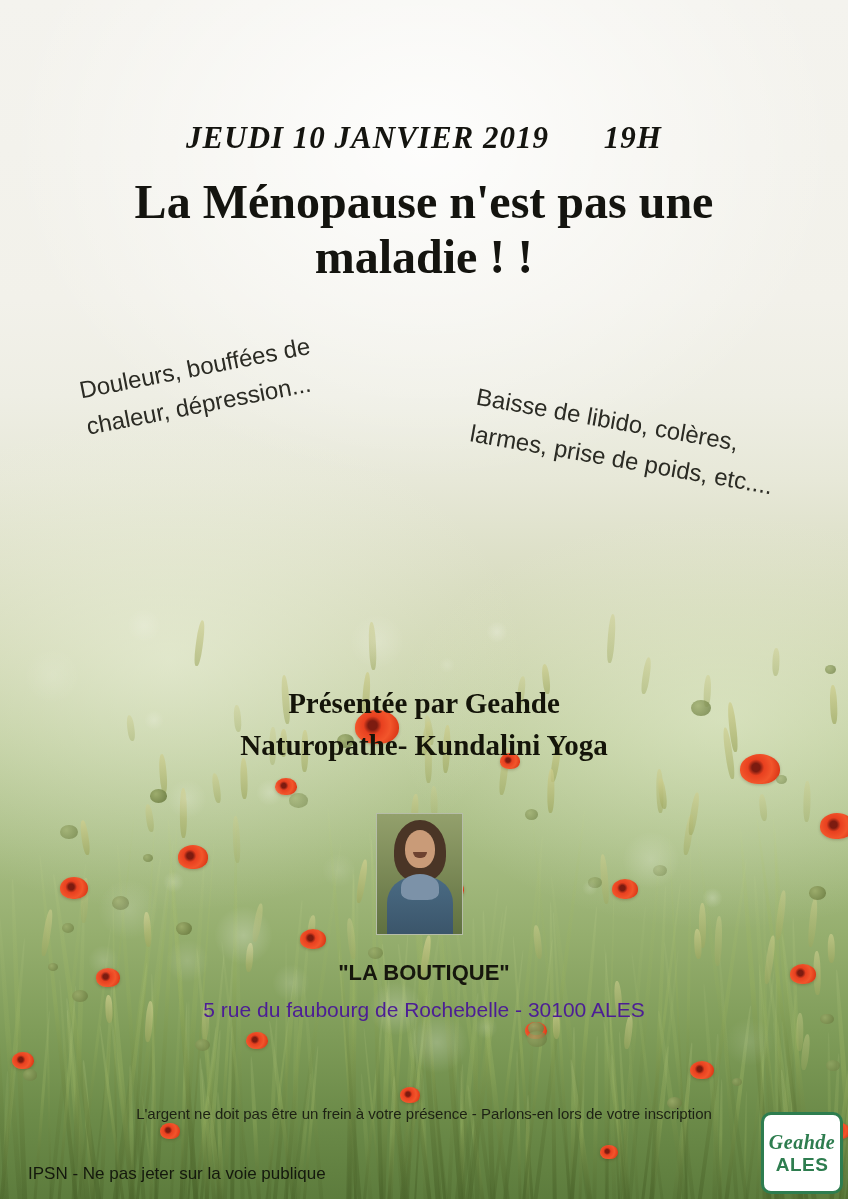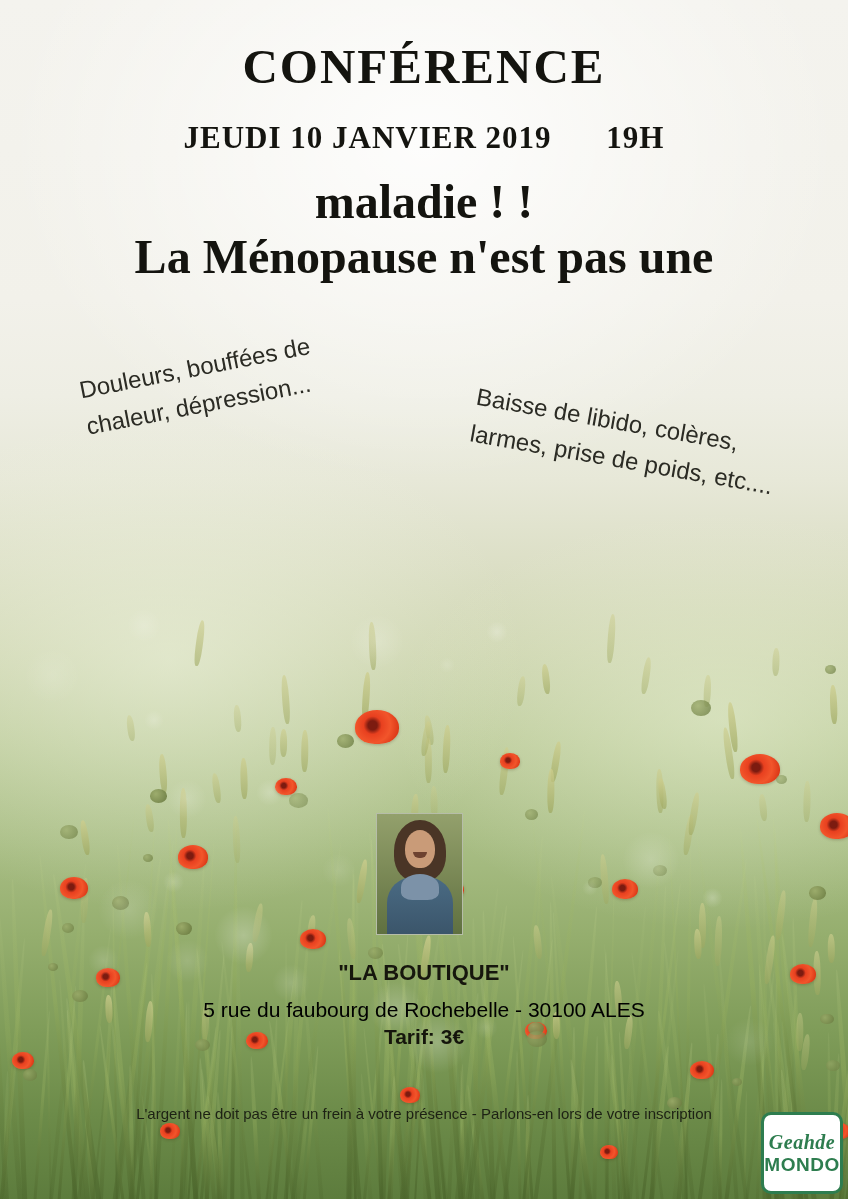--- a/index.html
+++ b/index.html
@@ -112,20 +112,21 @@
   .t-date-row {
     position: absolute;
     top: 120px;
     left: 0; right: 0;
     text-align: center;
     font-family: "Liberation Serif", serif;
     font-weight: bold;
     font-size: 31px;
     letter-spacing: 1px;
     color: #14140f;
+    font-style: italic;
   }
   .t-date-row .hour {
     display: inline-block;
     margin-left: 46px;
   }
   .t-title {
     position: absolute;
     top: 175px;
     left: 46px;
     width: 756px;
@@ -252,21 +253,21 @@
     font-size: 22px;
     font-weight: bold;
     color: #16160d;
   }
   .t-address {
     position: absolute;
     top: 998px;
     left: 0; right: 0;
     text-align: center;
     font-size: 21px;
-    color: #000000;
+    color: #4c1d95;
   }
   .t-price {
     position: absolute;
     top: 1025px;
     left: 0; right: 0;
     text-align: center;
     font-size: 21px;
     font-weight: bold;
     color: #15150c;
   }
@@ -662,51 +663,54 @@
       <div class="bokeh" style="width: 21.4673px; height: 21.4673px; left: 162.688px; bottom: 306.27px; opacity: 0.35;"></div>
       <div class="bokeh" style="width: 57.7942px; height: 57.7942px; left: 621.965px; bottom: 310.456px; opacity: 0.38;"></div>
       <div class="bokeh" style="width: 49.0843px; height: 49.0843px; left: 724.661px; bottom: 132.468px; opacity: 0.21;"></div>
       <div class="bokeh" style="width: 38.3223px; height: 38.3223px; left: 272.077px; bottom: 196.838px; opacity: 0.29;"></div>
       <div class="bokeh" style="width: 55.4705px; height: 55.4705px; left: 349.191px; bottom: 529.596px; opacity: 0.34;"></div>
       <div class="bokeh" style="width: 23.7686px; height: 23.7686px; left: 474.106px; bottom: 159.539px; opacity: 0.27;"></div>
     </div>
 
   <div class="content">
 
-    <div class="t-conference">CONFÉRENCE</div>
 
     <div class="t-date-row">
       <span>JEUDI 10 JANVIER 2019</span>
       <span class="hour">19H</span>
     </div>
 
     <div class="t-title">
+      <div>La Ménopause n'est pas une</div>
       <div>maladie ! !</div>
-      <div>La Ménopause n'est pas une</div>
     </div>
 
     <div class="t-sym-left">Douleurs, bouffées de chaleur, dépression...</div>
     <div class="t-sym-right">Baisse de libido, colères, larmes, prise de poids, etc....</div>
 
 
+    <div class="t-presenter">
+      <div>Présentée par Geahde</div>
+      <div>Naturopathe- Kundalini Yoga</div>
+    </div>
 
     <div class="photo-frame">
       <div class="photo-bg"></div>
       <div class="photo-hair"></div>
       <div class="photo-face"></div>
       <div class="photo-smile"></div>
       <div class="photo-body"></div>
       <div class="photo-scarf"></div>
     </div>
 
     <div class="t-venue">"LA BOUTIQUE"</div>
     <div class="t-address">5 rue du faubourg de Rochebelle - 30100 ALES</div>
-    <div class="t-price">Tarif: 3€</div>
 
     <div class="t-note">L'argent ne doit pas être un frein à votre présence - Parlons-en lors de votre inscription</div>
+    <div class="t-legal">IPSN - Ne pas jeter sur la voie publique</div>
 
     <div class="logo">
       <div class="l1">Geahde</div>
-      <div class="l2">MONDO</div>
+      <div class="l2">ALES</div>
     </div>
 
   </div>
 </div>
 
 </body></html>

